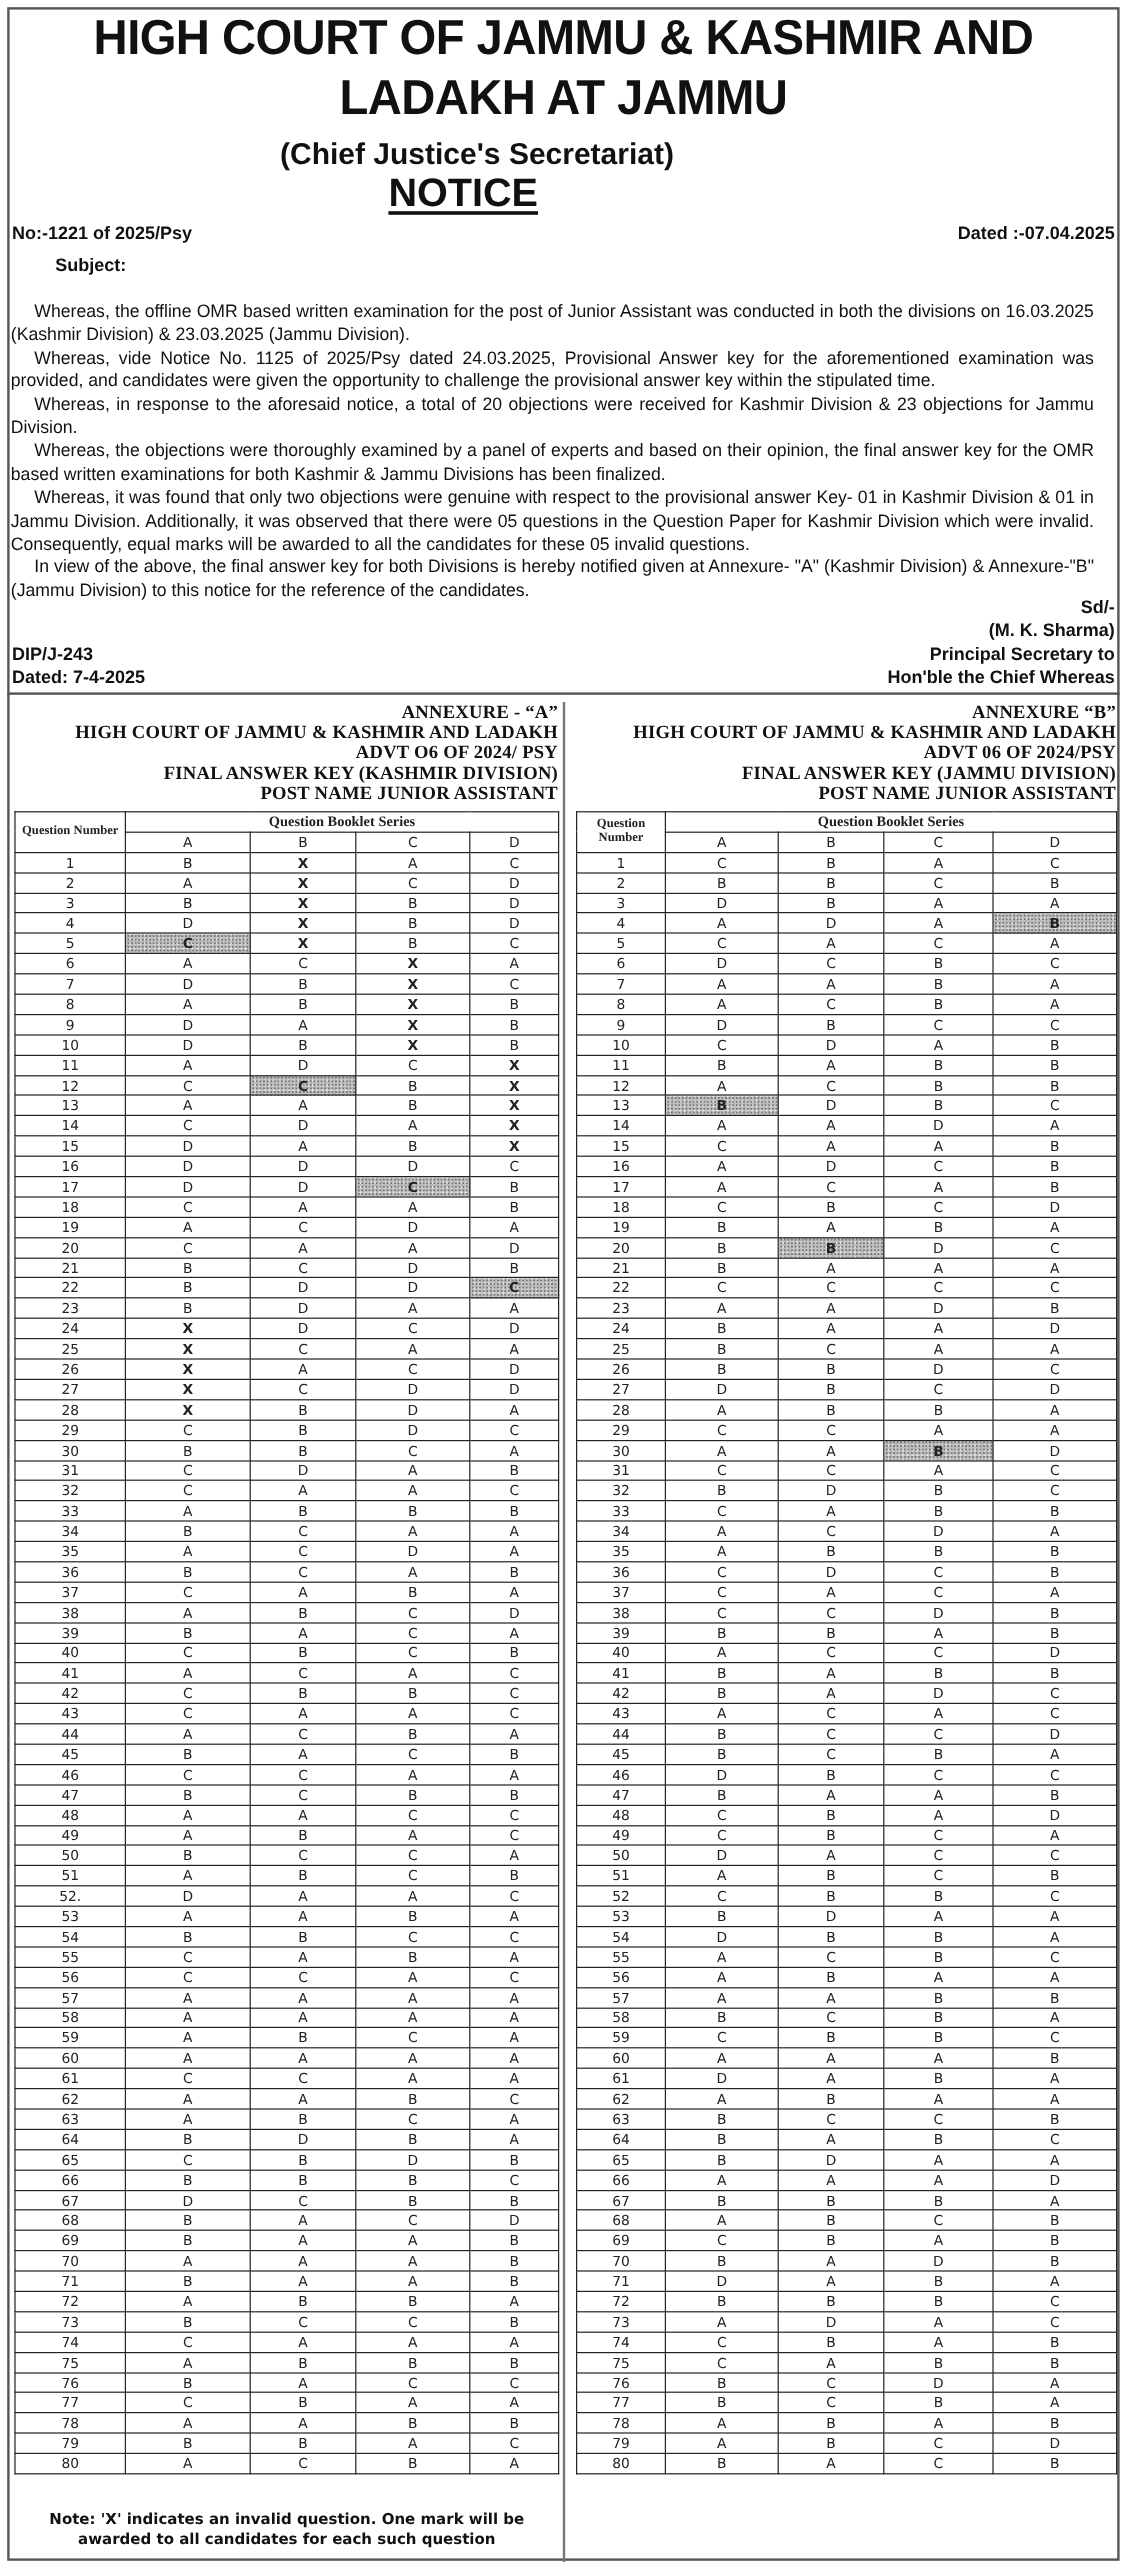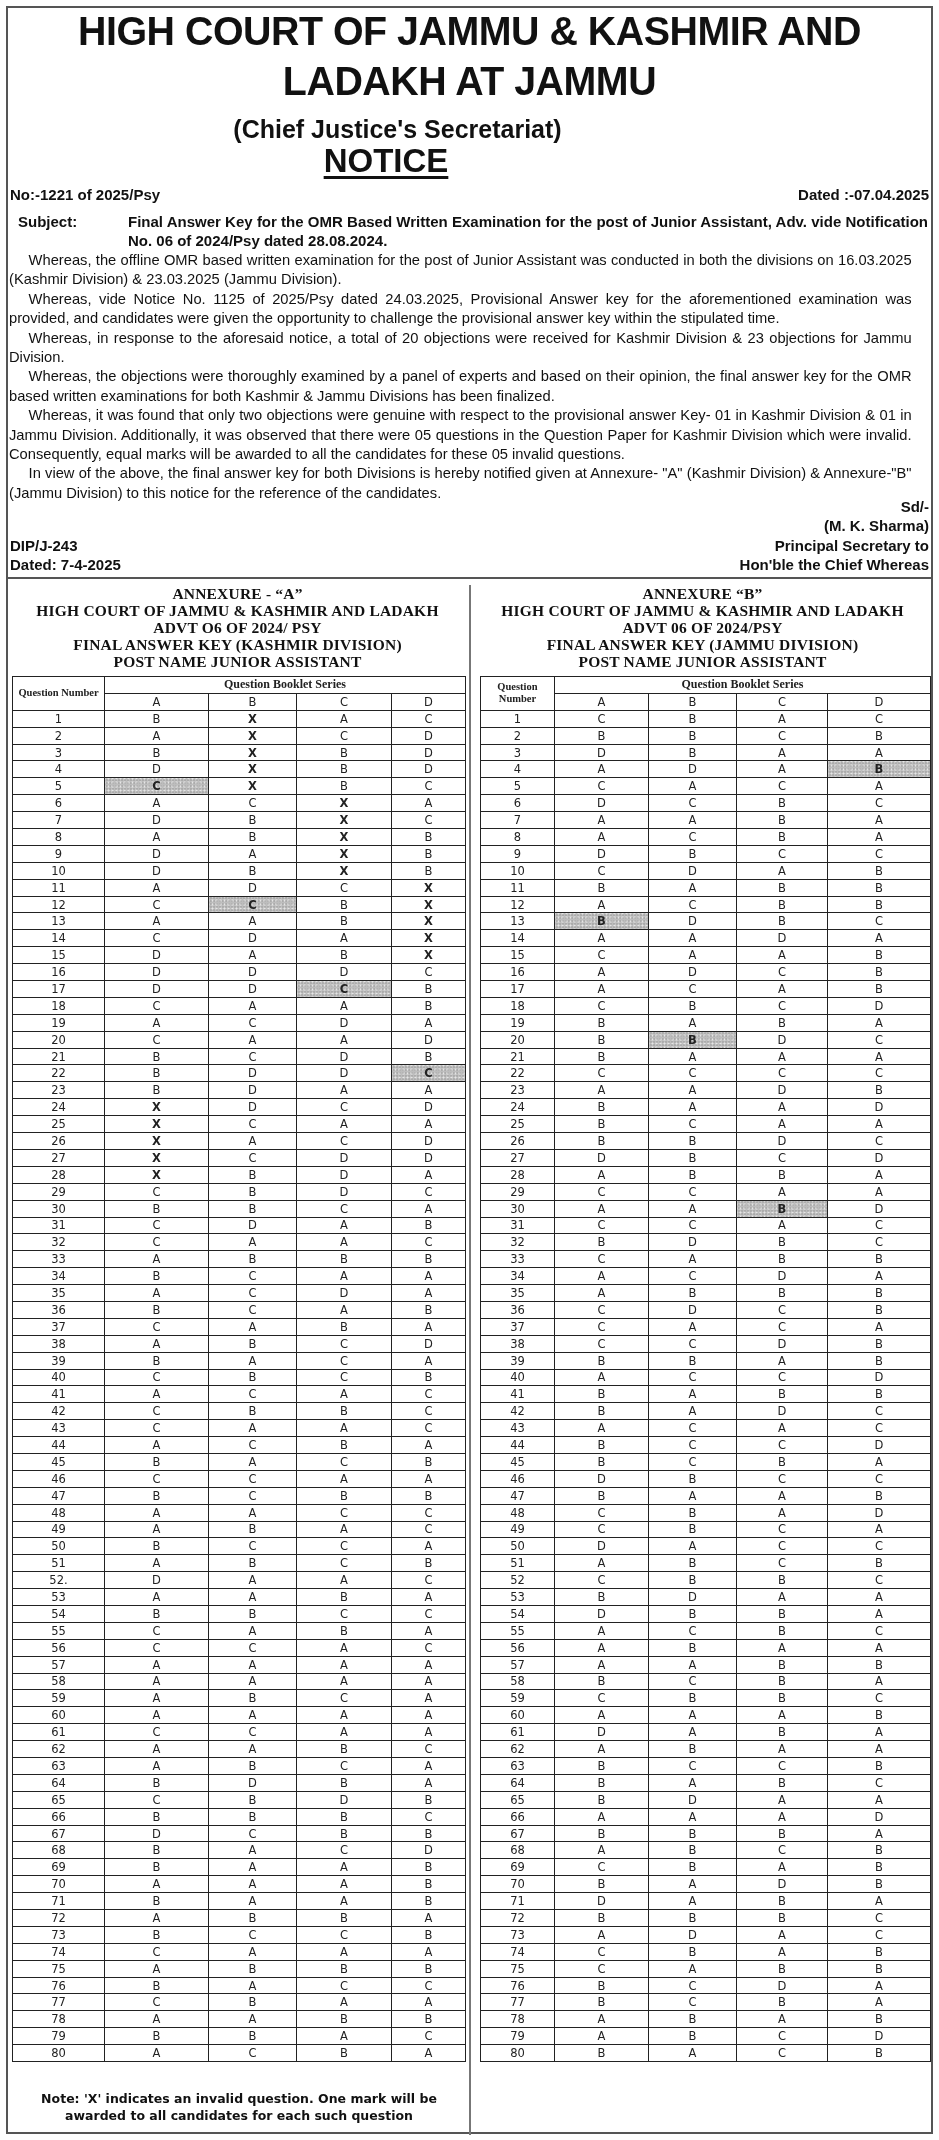--- a/index.html
+++ b/index.html
@@ -29,41 +29,41 @@
   }
   .notice span { text-decoration: underline; text-decoration-thickness: 3px; text-underline-offset: 4px; }
   .row-line {
     position: absolute; left: 10px; width: 919px; font-weight: bold; font-size: 15px;
     display: flex; justify-content: space-between; gap: 20px;
   }
   .subject {
     position: absolute; top: 212px; left: 18px; width: 910px; font-weight: bold;
     font-size: 15px; line-height: 19px; display: flex;
   }
-  .subject .lbl { width: 110px; flex: none; }
+  .subject .lbl { width: 110px; flex: none; margin-left: 28px; }
   .subject .txt { flex: 1; text-align: justify; }
   .body-text {
     position: absolute; top: 250px; left: 9px; width: 921px;
     font-size: 15px; line-height: 19.4px; text-align: justify;
     transform: scaleX(0.98); transform-origin: left;
   }
   .body-text p { text-indent: 20px; }
   .sign {
     position: absolute; top: 497px; right: 10px; text-align: right;
     font-weight: bold; font-size: 15px; line-height: 19.4px;
   }
   .dip {
     position: absolute; top: 536px; left: 10px; font-weight: bold;
     font-size: 15px; line-height: 19.4px;
   }
   .sep-line { position: absolute; left: 6px; width: 927px; top: 577px; border-top: 2px solid #555; }
   .vsep { position: absolute; left: 469px; top: 585px; height: 1550px; border-left: 2px solid #777; }
 
   .annex {
-    position: absolute; font-family: "Liberation Serif", serif; font-weight: bold; text-align: center;
+    position: absolute; font-family: "Liberation Serif", serif; font-weight: bold; text-align: right;
   }
   .annex .h { font-size: 15.5px; line-height: 17px; letter-spacing: 0.2px; }
   .annex-a { left: 10px; top: 585px; width: 455px; }
   .annex-b { left: 475px; top: 585px; width: 455px; }
 
   table.key {
     position: absolute; border-collapse: collapse; table-layout: fixed;
     font-family: "DejaVu Sans", sans-serif; font-size: 11.5px;
   }
   table.key td, table.key th {
@@ -97,21 +97,20 @@
 <div class="subtitle">(Chief Justice's Secretariat)</div>
 <div class="notice"><span>NOTICE</span></div>
 
 <div class="row-line" style="top:186px;">
   <span>No:-1221 of 2025/Psy</span>
   <span>Dated :-07.04.2025</span>
 </div>
 
 <div class="subject">
   <span class="lbl">Subject:</span>
-  <span class="txt">Final Answer Key for the OMR Based Written Examination for the post of Junior Assistant, Adv. vide Notification No. 06 of 2024/Psy dated 28.08.2024.</span>
 </div>
 
 <div class="body-text">
   <p>Whereas, the offline OMR based written examination for the post of Junior Assistant was conducted in both the divisions on 16.03.2025 (Kashmir Division) &amp; 23.03.2025 (Jammu Division).</p>
   <p>Whereas, vide Notice No. 1125 of 2025/Psy dated 24.03.2025, Provisional Answer key for the aforementioned examination was provided, and candidates were given the opportunity to challenge the provisional answer key within the stipulated time.</p>
   <p>Whereas, in response to the aforesaid notice, a total of 20 objections were received for Kashmir Division &amp; 23 objections for Jammu Division.</p>
   <p>Whereas, the objections were thoroughly examined by a panel of experts and based on their opinion, the final answer key for the OMR based written examinations for both Kashmir &amp; Jammu Divisions has been finalized.</p>
   <p>Whereas, it was found that only two objections were genuine with respect to the provisional answer Key- 01 in Kashmir Division &amp; 01 in Jammu Division. Additionally, it was observed that there were 05 questions in the Question Paper for Kashmir Division which were invalid. Consequently, equal marks will be awarded to all the candidates for these 05 invalid questions.</p>
   <p>In view of the above, the final answer key for both Divisions is hereby notified given at Annexure- "A" (Kashmir Division) &amp; Annexure-"B" (Jammu Division) to this notice for the reference of the candidates.</p>
 </div>

